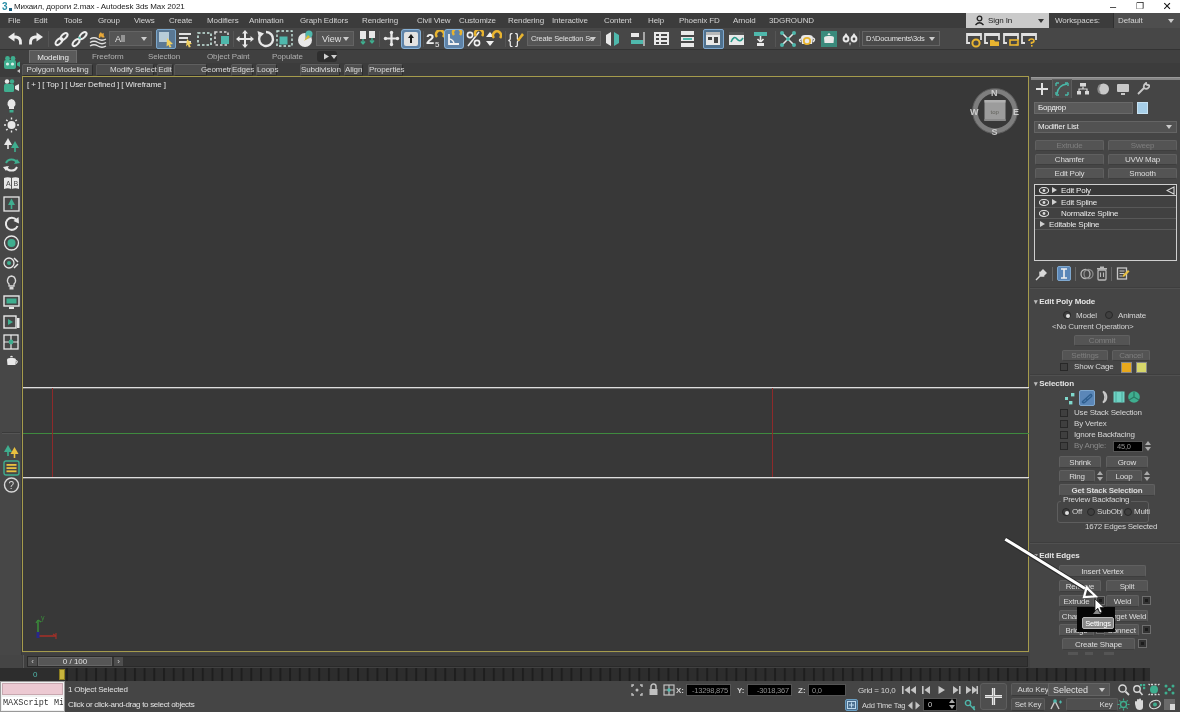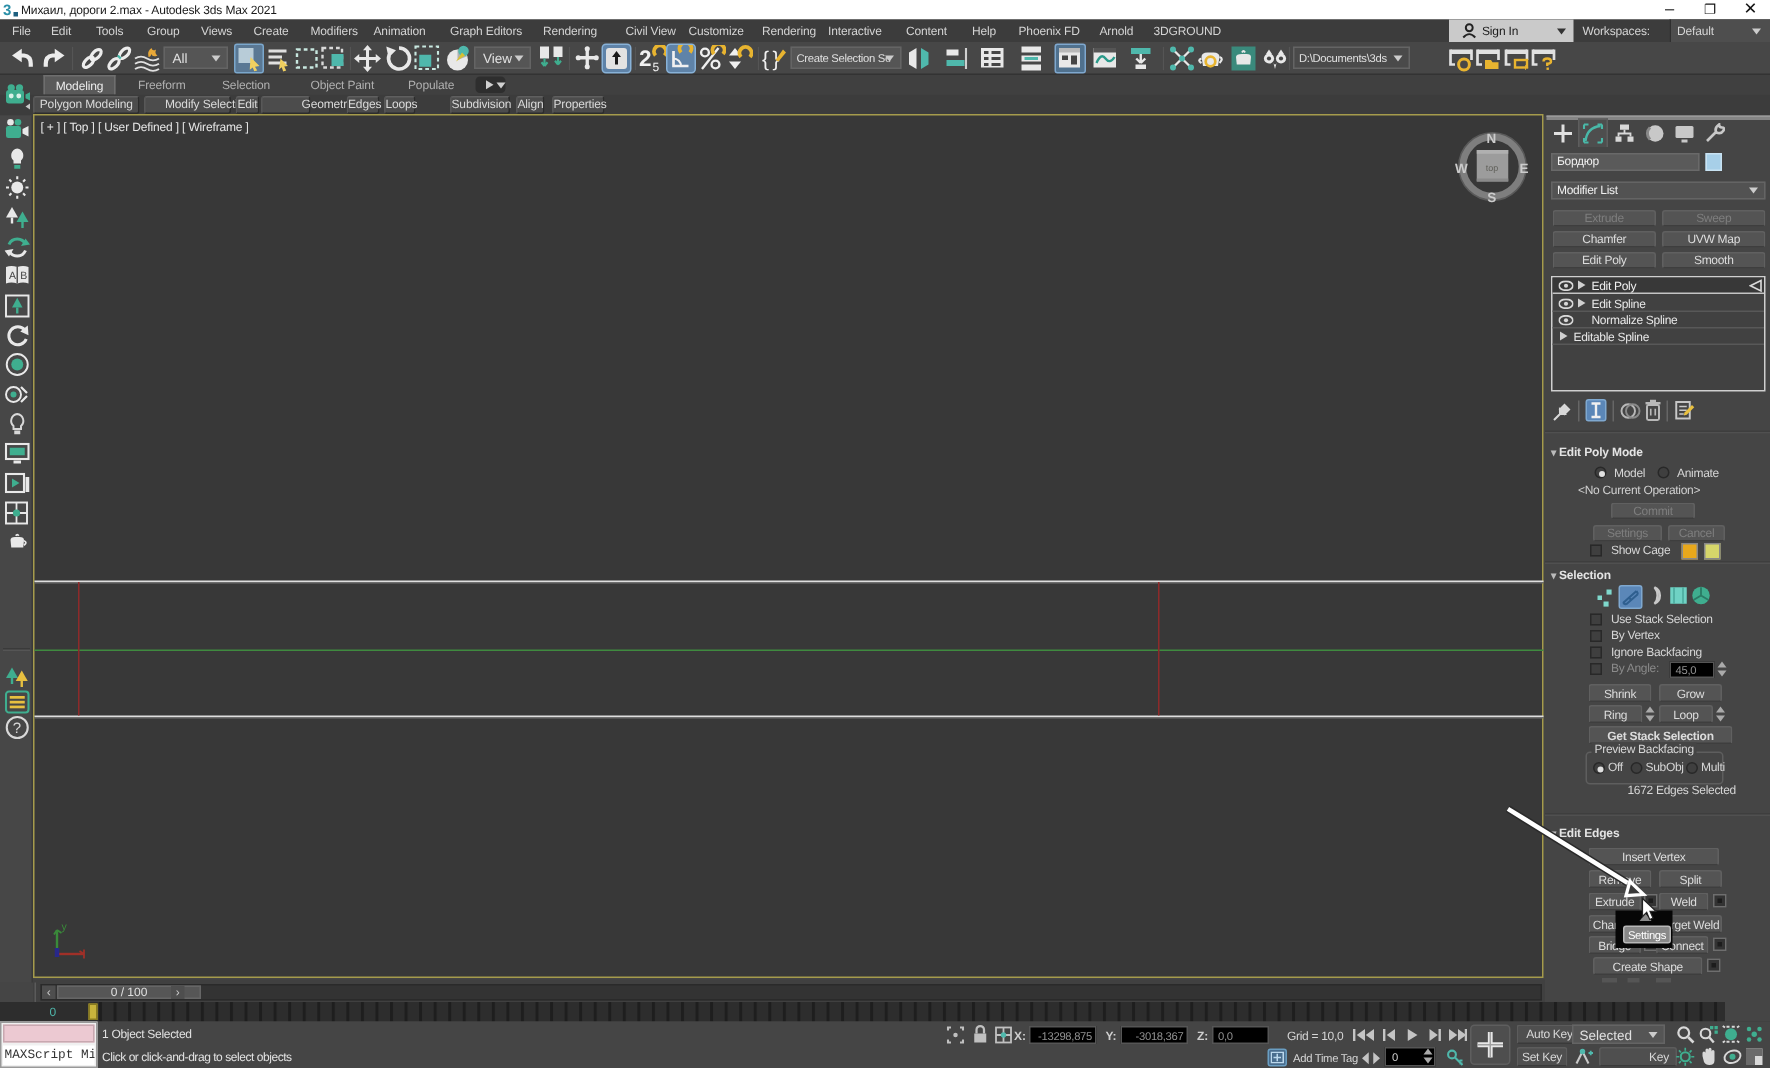--- a/index.html
+++ b/index.html
@@ -685,21 +685,21 @@
 <polygon points="88.6,57.6 97.7,66.3 86,67.1" fill="#3a3a3a" stroke="#ffffff" stroke-width="2.2"></polygon>
 </svg>
 <svg class="abs" style="left:1094px;top:598px" width="12" height="17" viewBox="0 0 12 17">
       <path d="M1 1 L1 13 L3.8 10.2 L5.8 15 L8 14 L6 9.5 L10 9.5 Z" fill="#ffffff" stroke="#222" stroke-width="0.8"></path>
     </svg>
 
 <div class="abs" style="left:22px;top:653px;width:1008px;height:15px;background:#404040;"></div>
 <div class="abs" style="left:23px;top:655px;width:1px;height:26px;background:#5a5a5a;"></div>
 <div class="abs" style="left:27px;top:656px;width:1001px;height:11px;background:#333333;border:1px solid #2a2a2a;"></div>
 <div class="abs" style="left:28px;top:657px;width:9px;height:9px;background:#4e4e4e;color:#ccc;font-size:8px;line-height:9px;text-align:center;">‹</div>
-<div class="abs" style="left:38px;top:657px;width:96px;height:9px;background:#565656;border:1px solid #666;color:#e0e0e0;font-size:8px;line-height:8px;text-align:center;">0 / 100</div>
+<div class="abs" style="left:38px;top:657px;width:74px;height:9px;background:#565656;border:1px solid #666;color:#e0e0e0;font-size:8px;line-height:8px;text-align:center;">0 / 100</div>
 <div class="abs" style="left:114px;top:657px;width:9px;height:9px;background:#4e4e4e;color:#ccc;font-size:8px;line-height:9px;text-align:center;">›</div>
 
 <div class="abs" style="left:0px;top:668px;width:1180px;height:13px;background:#2d2d2d;"></div>
 <div class="abs" style="left:1150px;top:668px;width:30px;height:13px;background:#454545;"></div>
 <div class="abs" style="left:33px;top:670px;color:#4fb8ac;font-size:8px;">0</div>
 <div class="abs" style="left:59px;top:669px;width:6px;height:11px;background:#c8b43c;border:1px solid #8a7c20;"></div>
 <svg class="abs" style="left:66px;top:668px" width="1084" height="13">
       <defs>
         <pattern id="ticks" width="9.7" height="13" patternUnits="userSpaceOnUse">
           <rect x="0" y="0" width="2" height="13" fill="#1e1e1e"></rect>

